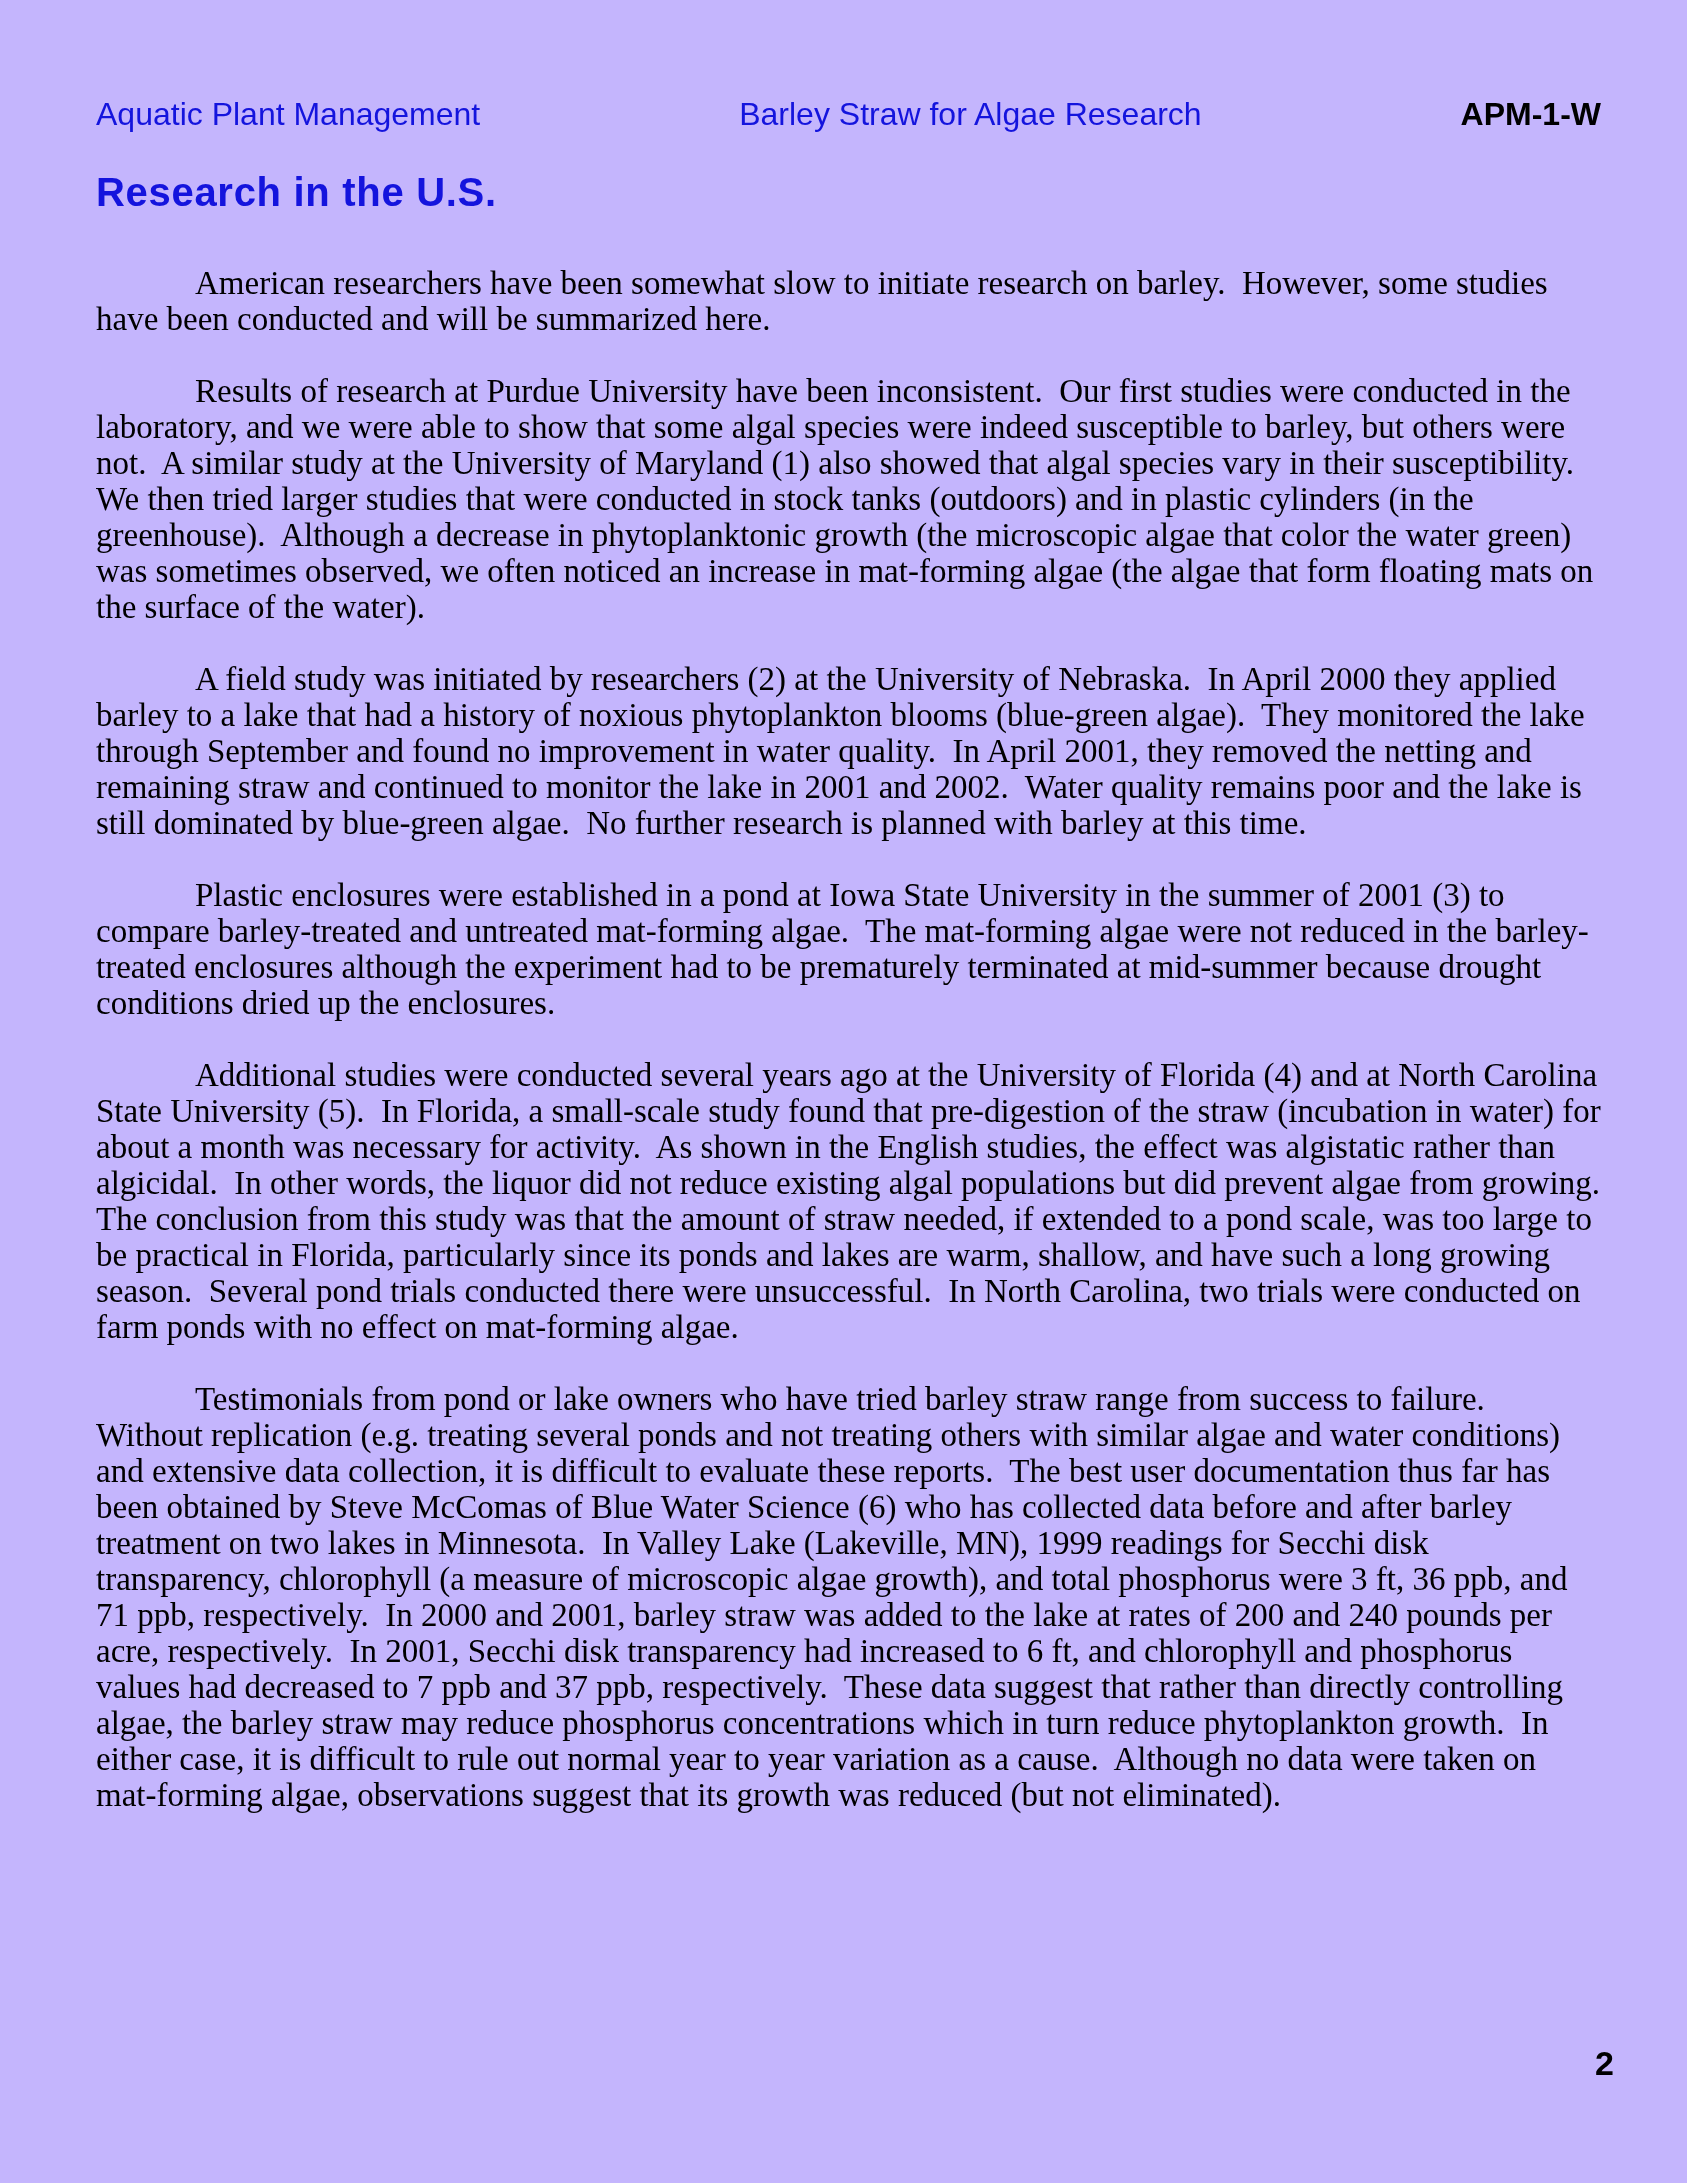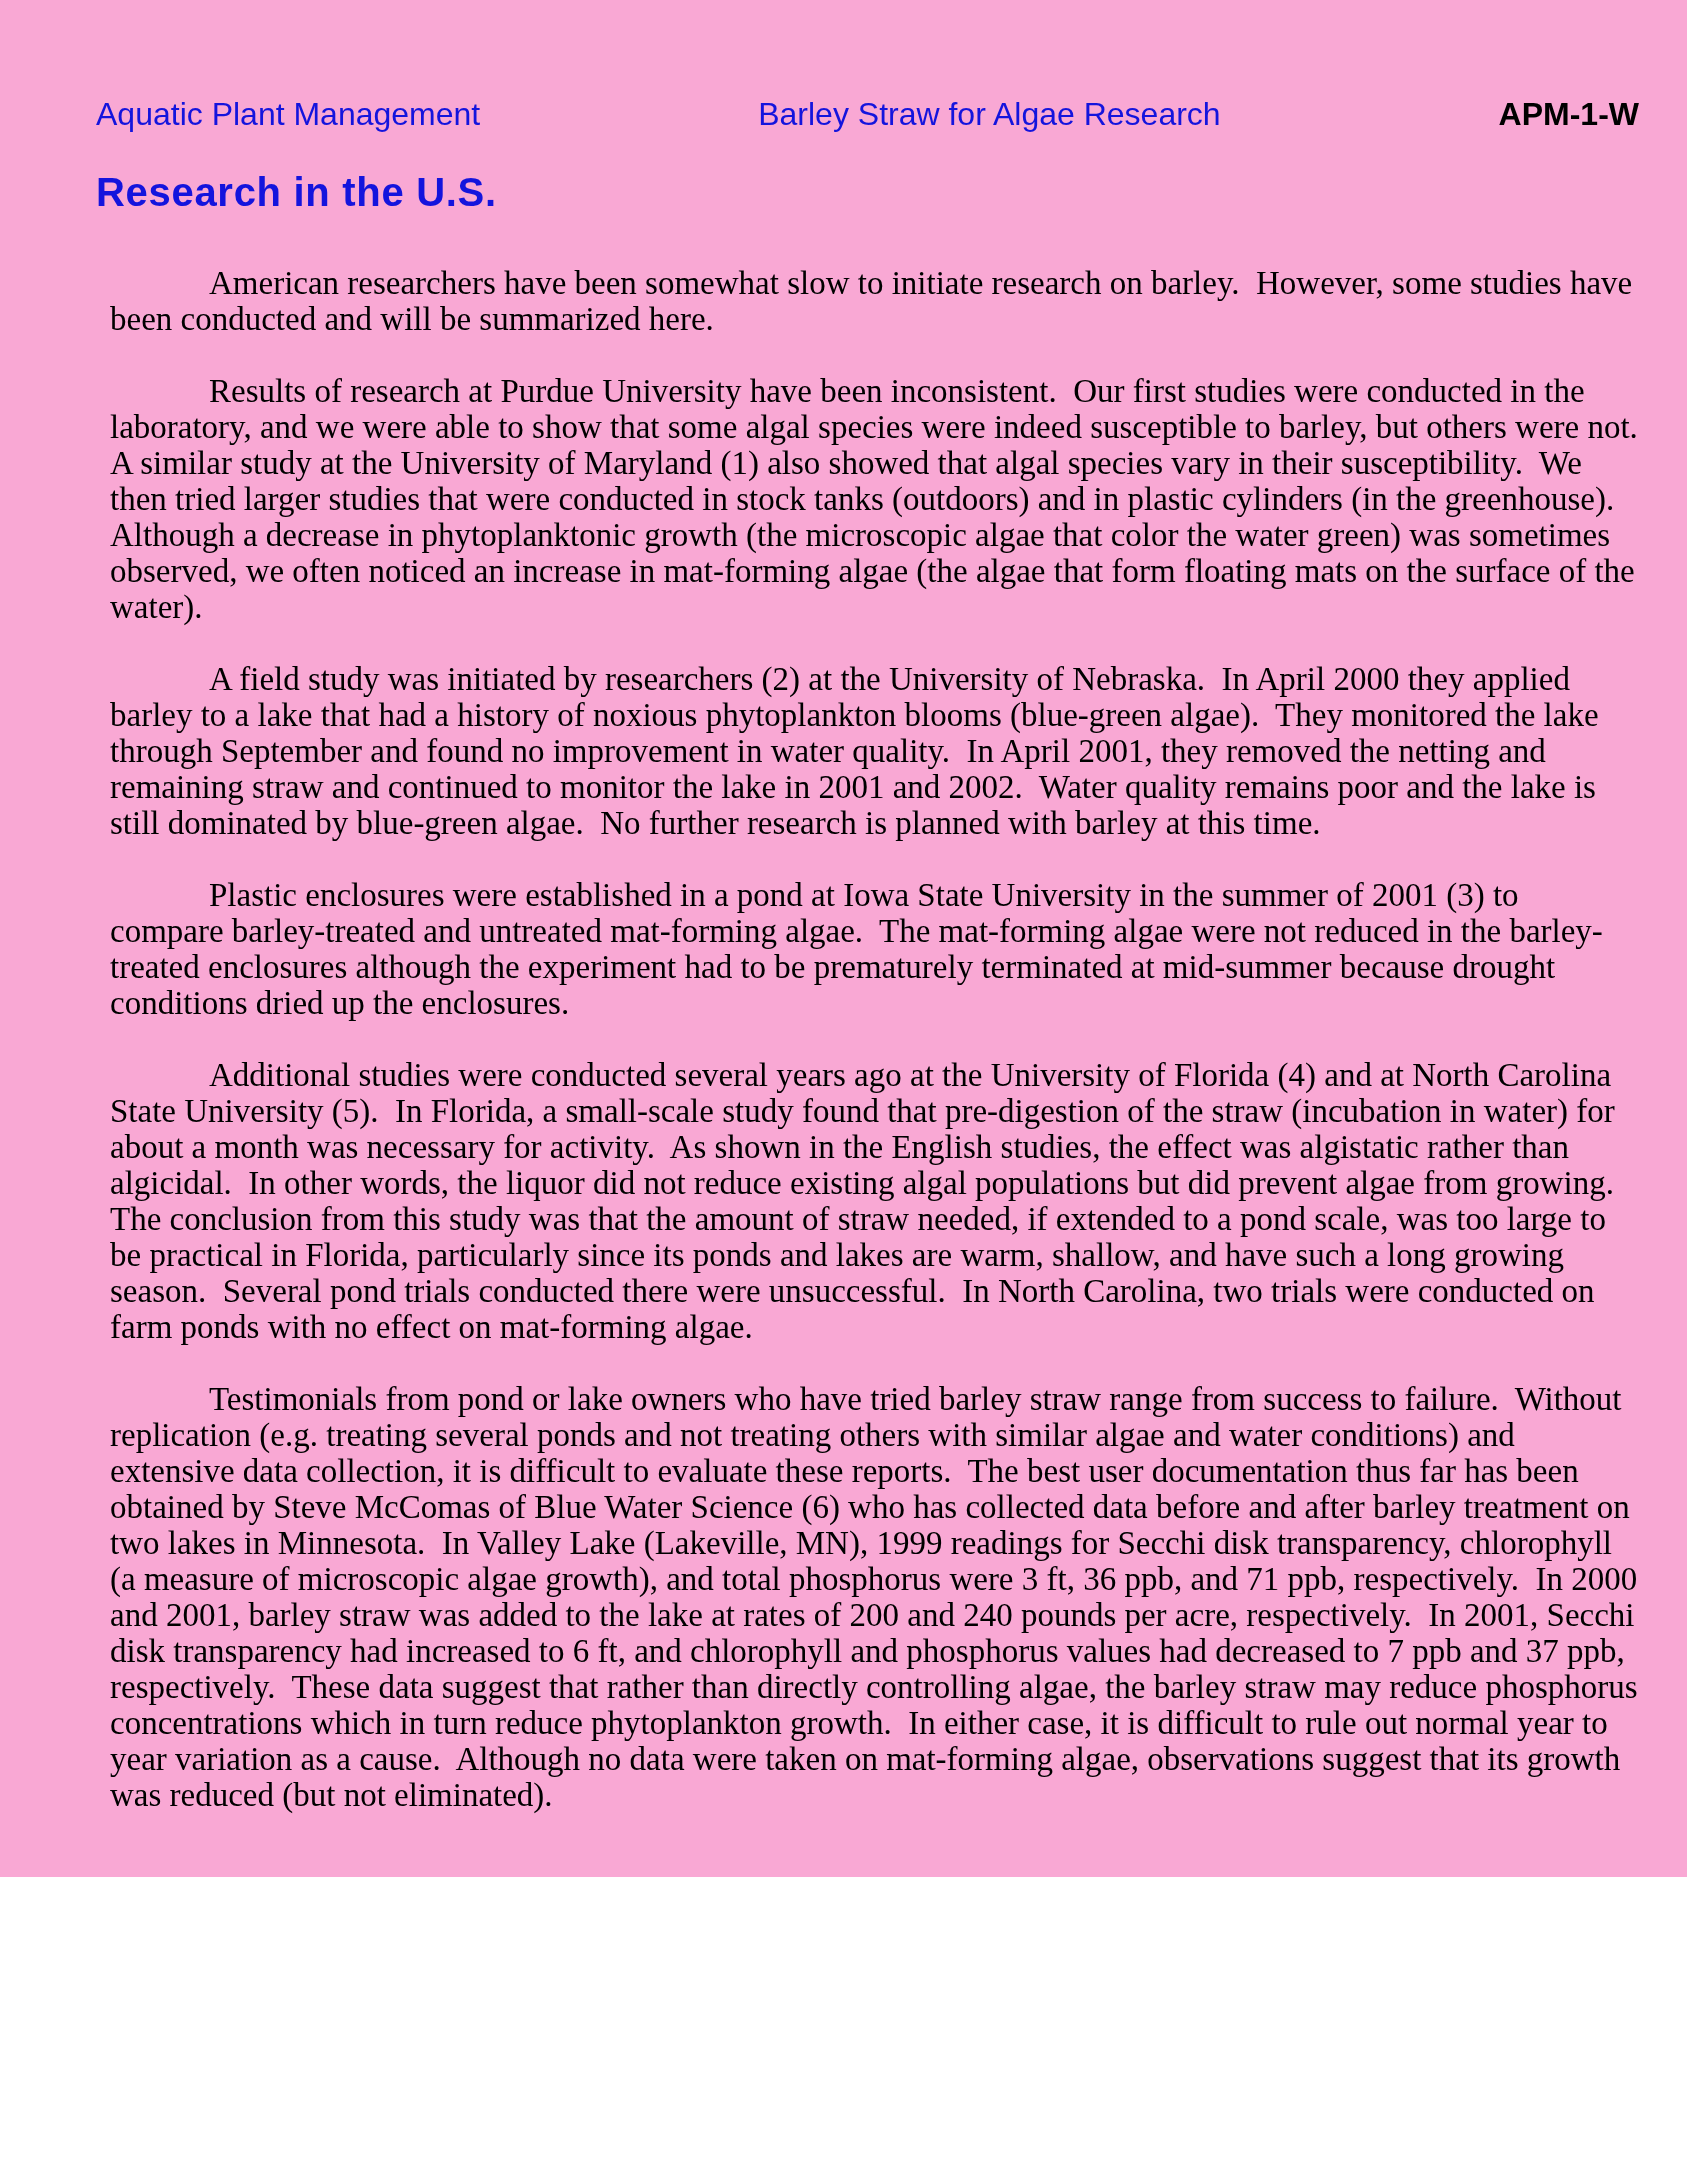--- a/index.html
+++ b/index.html
@@ -3,24 +3,24 @@
 <meta charset="utf-8">
 <style>
   html, body {
     margin: 0;
     padding: 0;
     background: #ffffff;
   }
   .page {
     position: relative;
     width: 1687px;
-    height: 1877px;
+    height: 2183px;
     box-sizing: border-box;
-    padding: 96px 48px 0 96px;
-    background: #f9a8d4;
+    padding: 96px 86px 0 96px;
+    background: #c4b5fd;
     color: #000000;
     font-family: "Liberation Serif", serif;
     overflow: hidden;
   }
   .doc-header {
     display: flex;
     justify-content: space-between;
     align-items: baseline;
     font-family: "Liberation Sans", sans-serif;
     font-size: 32px;
@@ -42,21 +42,21 @@
     color: var(--accent, #1414dd);
     letter-spacing: 0.7px;
   }
   .doc-body {
     margin-top: 50px;
     font-size: 33px;
     line-height: 36px;
     text-align: left;
   }
   .doc-body p {
-    margin: 0 0 36px 14px;
+    margin: 0 0 36px 0;
     text-indent: 99px;
     white-space: pre-wrap;
   }
   .page-number {
     position: absolute;
     top: 2044px;
     right: 73px;
     font-family: "Liberation Sans", sans-serif;
     font-weight: bold;
     font-size: 34px;

